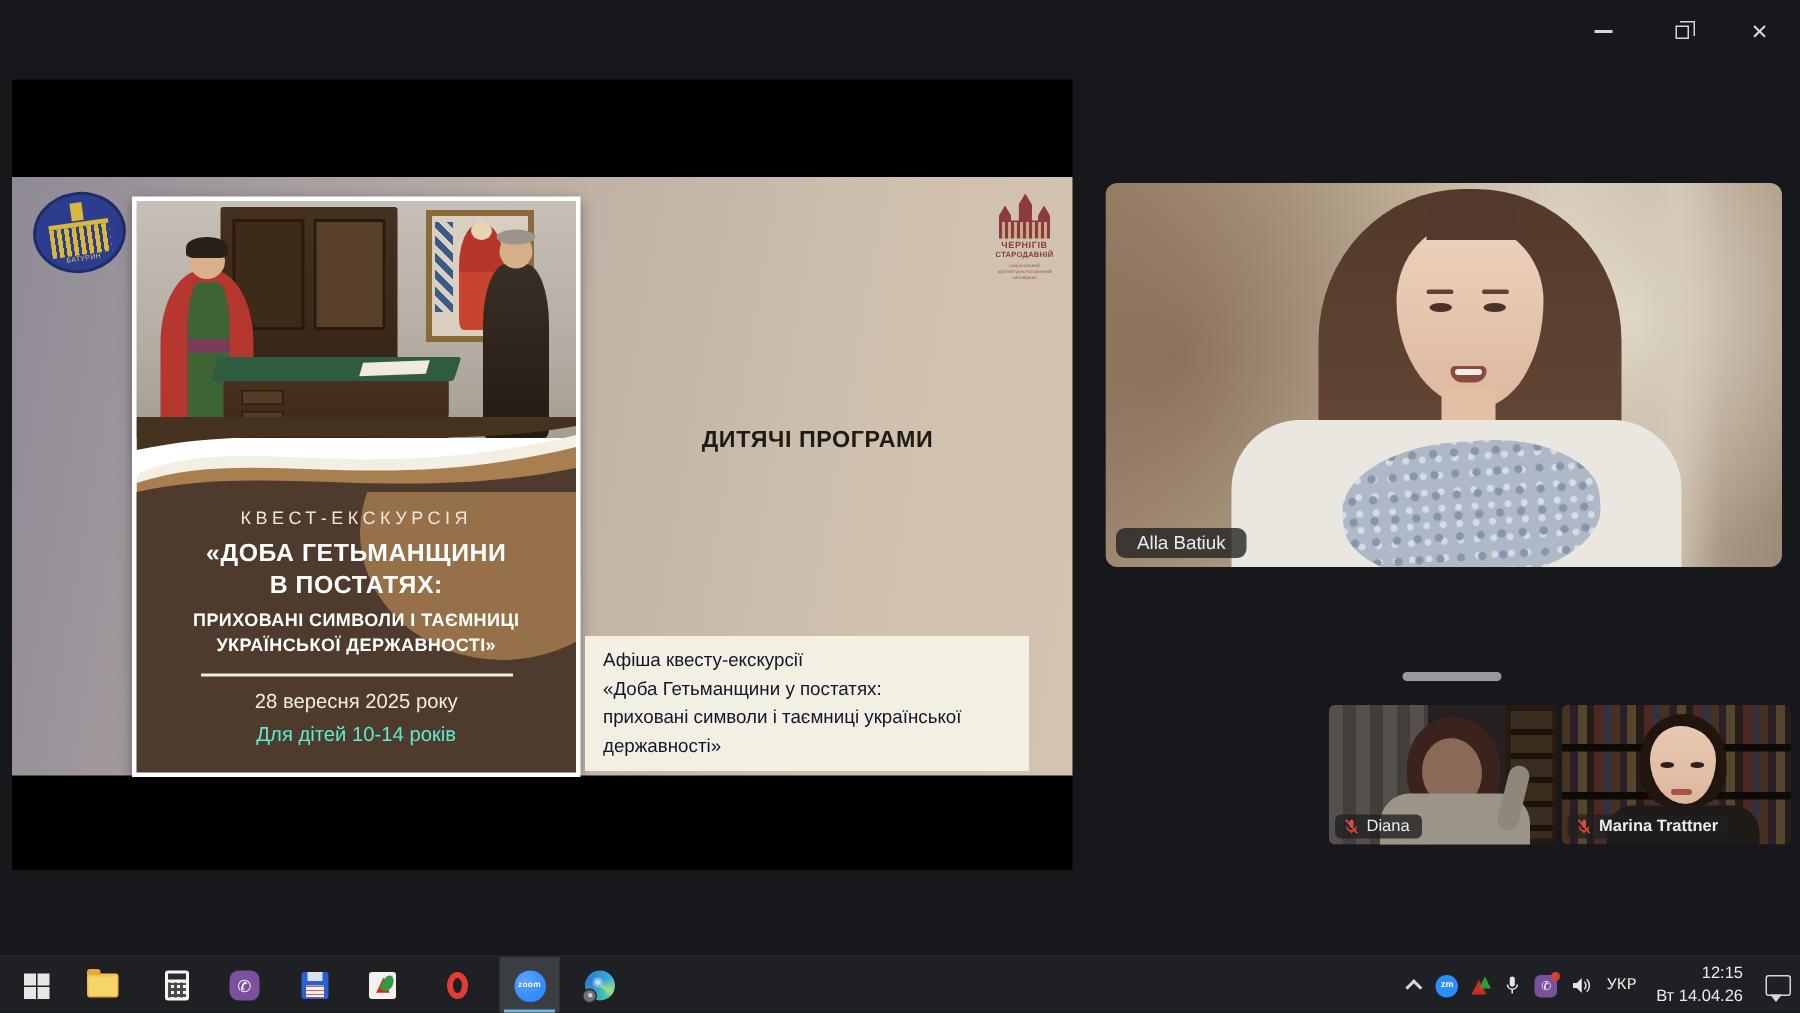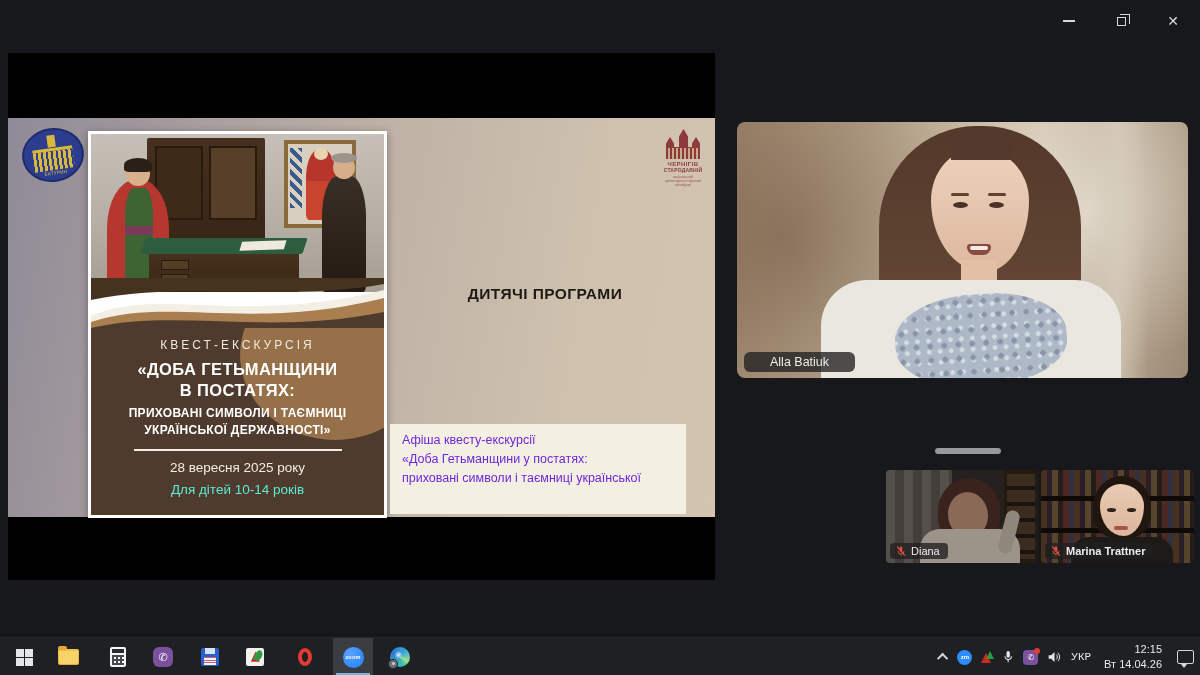--- a/index.html
+++ b/index.html
@@ -105,26 +105,26 @@
   .ptitle { color:#ffffff; font-weight:800; font-size:16.5px; line-height:1.3; margin-top:7px; letter-spacing:.4px; }
   .psub { color:#ffffff; font-weight:800; font-size:12px; line-height:1.45; margin-top:3px; letter-spacing:.3px; }
   .pdivider { width:208px; height:2px; background:#f2ede3; margin:9px auto 0; }
   .pdate { color:#f2ede3; font-size:13.5px; margin-top:9px; }
   .paud { color:#5eead4; font-size:13.5px; margin-top:7px; }
 
   
   #section-heading { left:382px; top:167px; width:310px; text-align:center;
     font-weight:800; font-size:15.5px; color:#1f1a14; letter-spacing:.4px; }
   #caption { left:382px; top:306px; width:296px; height:90px; background:#f4efe3;
-    padding:7px 12px; font-size:12.5px; line-height:19px; color:#6d28d9; }
+    padding:7px 12px; font-size:12.5px; line-height:19px; color:#0f172a; }
   #caption span { display:block; }
 
   
   .nametag { position:absolute; left:7px; bottom:6px; display:inline-flex; align-items:center; gap:4px;
-    background:rgba(32,32,32,.78); color:#ececec; border-radius:6px; padding:3px 26px; font-size:12.5px; }
+    background:rgba(32,32,32,.78); color:#ececec; border-radius:6px; padding:3px 14px; font-size:12.5px; }
   .nametag.small { border-radius:4px; padding:2px 8px 2px 5px; font-size:11px; left:4px; bottom:4px; }
   .micmuted { width:12px; height:12px; flex:none; }
 
   #main-video { left:737px; top:122px; width:451px; height:256px; border-radius:8px; overflow:hidden;
     background:
       radial-gradient(circle at 78% 35%, rgba(245,240,230,.6), transparent 42%),
       radial-gradient(circle at 10% 45%, rgba(110,85,62,.55), transparent 50%),
       linear-gradient(100deg,#a18a72 0%,#c2b199 38%,#cfc2ad 62%,#9d8a74 100%); }
   #main-video .wallband { position:absolute; right:40px; top:0; width:56px; height:100%;
     background:linear-gradient(90deg,transparent,#d8cebd 45%,transparent); opacity:.7; }
@@ -350,20 +350,21 @@
           <div class="paud">Для дітей 10-14 років</div>
         </div>
       </div>
 
       <div id="section-heading" class="abs">ДИТЯЧІ ПРОГРАМИ</div>
 
       <div id="caption" class="abs">
         <span>Афіша квесту-екскурсії</span>
         <span>«Доба Гетьманщини у постатях:</span>
         <span>приховані символи і таємниці української</span>
+        <span>державності»</span>
       </div>
     </div>
   </div>
 
   <div id="main-video" class="abs">
     <div class="wallband"></div>
     <div class="mv-hair"></div>
     <div class="mv-face"></div>
     <div class="mv-part"></div>
     <div class="mv-brow l"></div>

